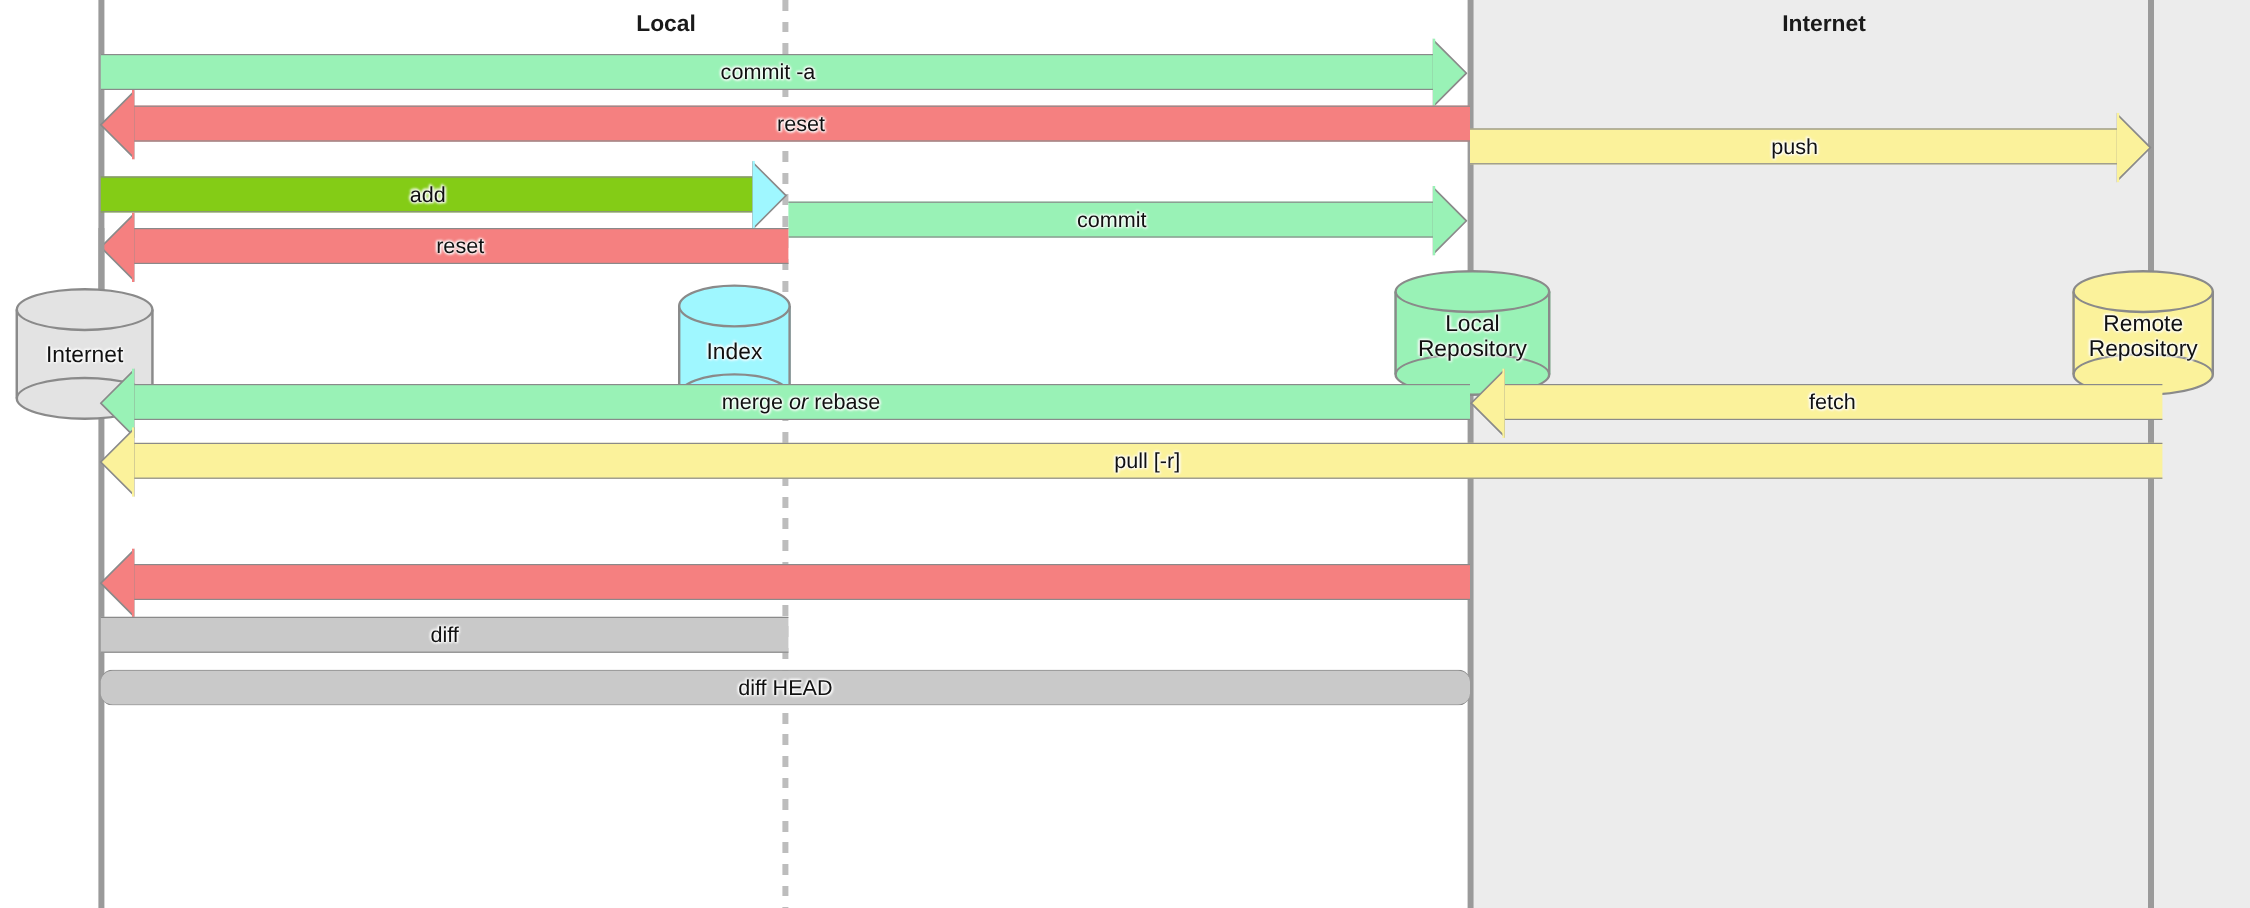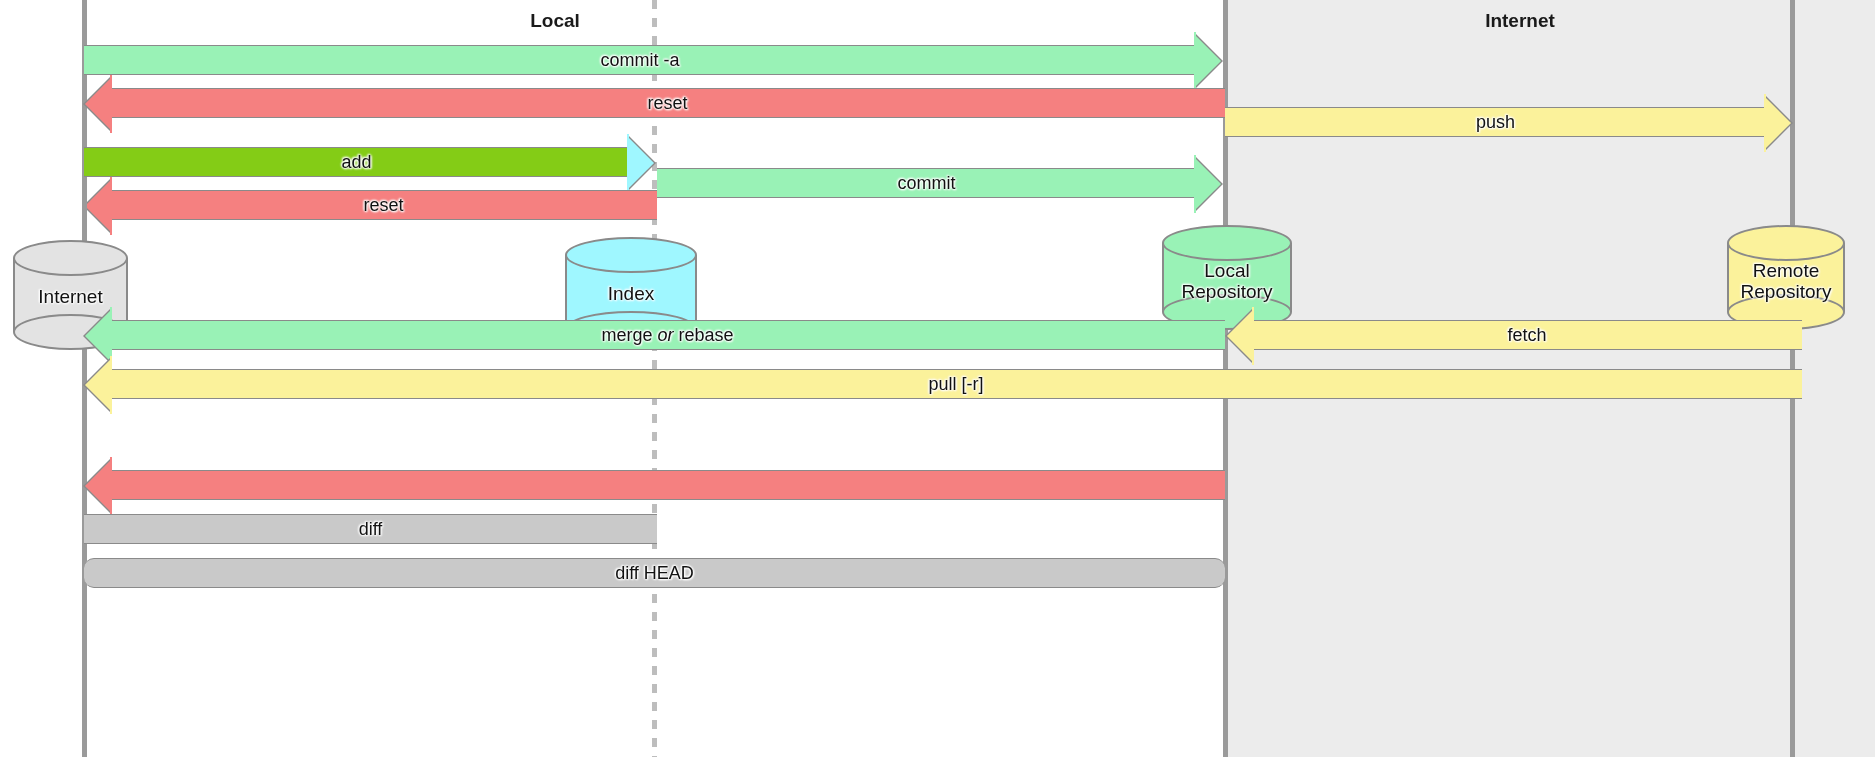--- a/index.html
+++ b/index.html
@@ -138,21 +138,21 @@
   </div>
 
   <div class="stub" style="left:82px;top:190px;height:60px;"></div>
   <div class="cyl" id="cyl-workspace" style="left:13px;top:240px;width:115px;height:110px;">
     <div class="body" style="background:#e3e3e3;"></div>
     <div class="bot" style="background:#e3e3e3;"></div>
     <div class="top" style="background:#e3e3e3;"></div>
     <div class="txt">Internet</div>
   </div>
 
-  <div class="cyl" id="cyl-index" style="left:565px;top:237px;width:132px;height:110px;">
+  <div class="cyl" id="cyl-index" style="left:565px;top:237px;width:94px;height:110px;">
     <div class="body" style="background:#9ff7ff;"></div>
     <div class="bot" style="background:#9ff7ff;"></div>
     <div class="top" style="background:#9ff7ff;"></div>
     <div class="txt">Index</div>
   </div>
 
   <div class="cyl" id="cyl-local-repo" style="left:1162px;top:225px;width:130px;height:105px;">
     <div class="body" style="background:#99f2b6;"></div>
     <div class="bot" style="background:#99f2b6;"></div>
     <div class="top" style="background:#99f2b6;"></div>

